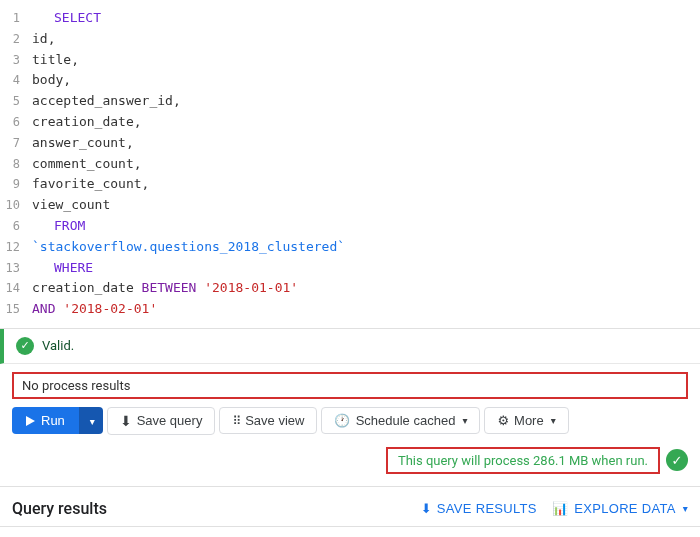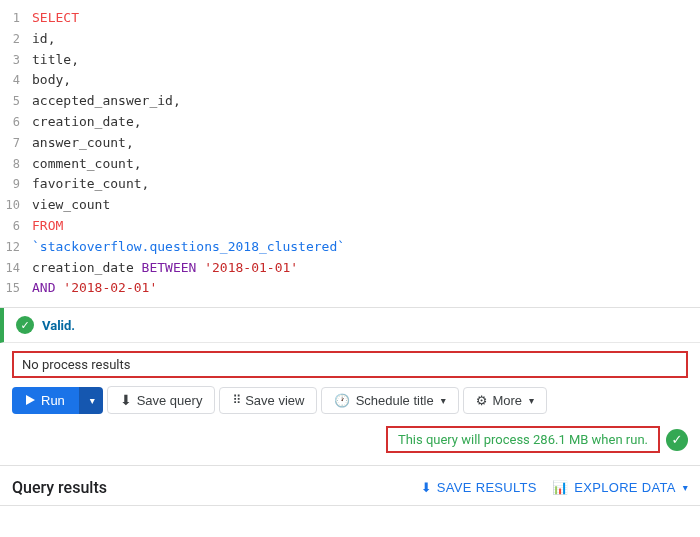--- a/index.html
+++ b/index.html
@@ -30,21 +30,21 @@
       width: 32px;
       min-width: 32px;
       text-align: right;
       padding-right: 12px;
       user-select: none;
       font-size: 12px;
     }
     .code-content {
       color: #333;
     }
-    .kw { color: #ef4444; font-weight: normal; } 
+    .kw { color: #6d28d9; font-weight: normal; margin-left: 22px; } 
     .tbl { color: #1a73e8; } 
     .str { color: #c62828; } 
     .kw2 { color: #7b1fa2; } 
 
     
     .valid-bar {
       display: flex;
       align-items: center;
       padding: 8px 12px;
       border-left: 4px solid #34a853;
@@ -57,23 +57,22 @@
       background: #34a853;
       border-radius: 50%;
       display: flex;
       align-items: center;
       justify-content: center;
       color: #fff;
       font-size: 11px;
       margin-right: 8px;
     }
     .valid-text {
-      color: #0369a1;
-      font-size: 13px;
-      font-weight: bold;
+      color: #14532d;
+      font-size: 13px;
     }
 
     
     .toolbar-area {
       padding: 8px 12px;
       display: flex;
       flex-direction: column;
       gap: 8px;
       background: #fff;
       border-bottom: 1px solid #e0e0e0;
@@ -265,20 +264,24 @@
     </div>
     <div class="code-line">
       <span class="line-number">6</span>
       <span class="code-content"><span class="kw">FROM</span></span>
     </div>
     <div class="code-line">
       <span class="line-number">12</span>
       <span class="code-content"><span class="tbl">  `stackoverflow.questions_2018_clustered`</span></span>
     </div>
     <div class="code-line">
+      <span class="line-number">13</span>
+      <span class="code-content"><span class="kw">WHERE</span></span>
+    </div>
+    <div class="code-line">
       <span class="line-number">14</span>
       <span class="code-content">  creation_date <span class="kw2">BETWEEN</span><span class="str"> '2018-01-01'</span></span>
     </div>
     <div class="code-line">
       <span class="line-number">15</span>
       <span class="code-content">  <span class="kw2">AND</span><span class="str"> '2018-02-01'</span></span>
     </div>
   </div>
 
 <div class="valid-bar">
@@ -307,21 +310,21 @@
       <span>Save query</span>
     </button>
 
     <button class="btn-toolbar">
       <span class="icon-grid">⠿</span>
       <span>Save view</span>
     </button>
 
     <button class="btn-toolbar">
       <span class="icon-clock">🕐</span>
-      <span>Schedule title</span>
+      <span>Schedule cached</span>
       <span class="chevron-down">▾</span>
     </button>
 
     <button class="btn-toolbar">
       <span class="icon-gear">⚙</span>
       <span>More</span>
       <span class="chevron-down">▾</span>
     </button>
   </div>
 

